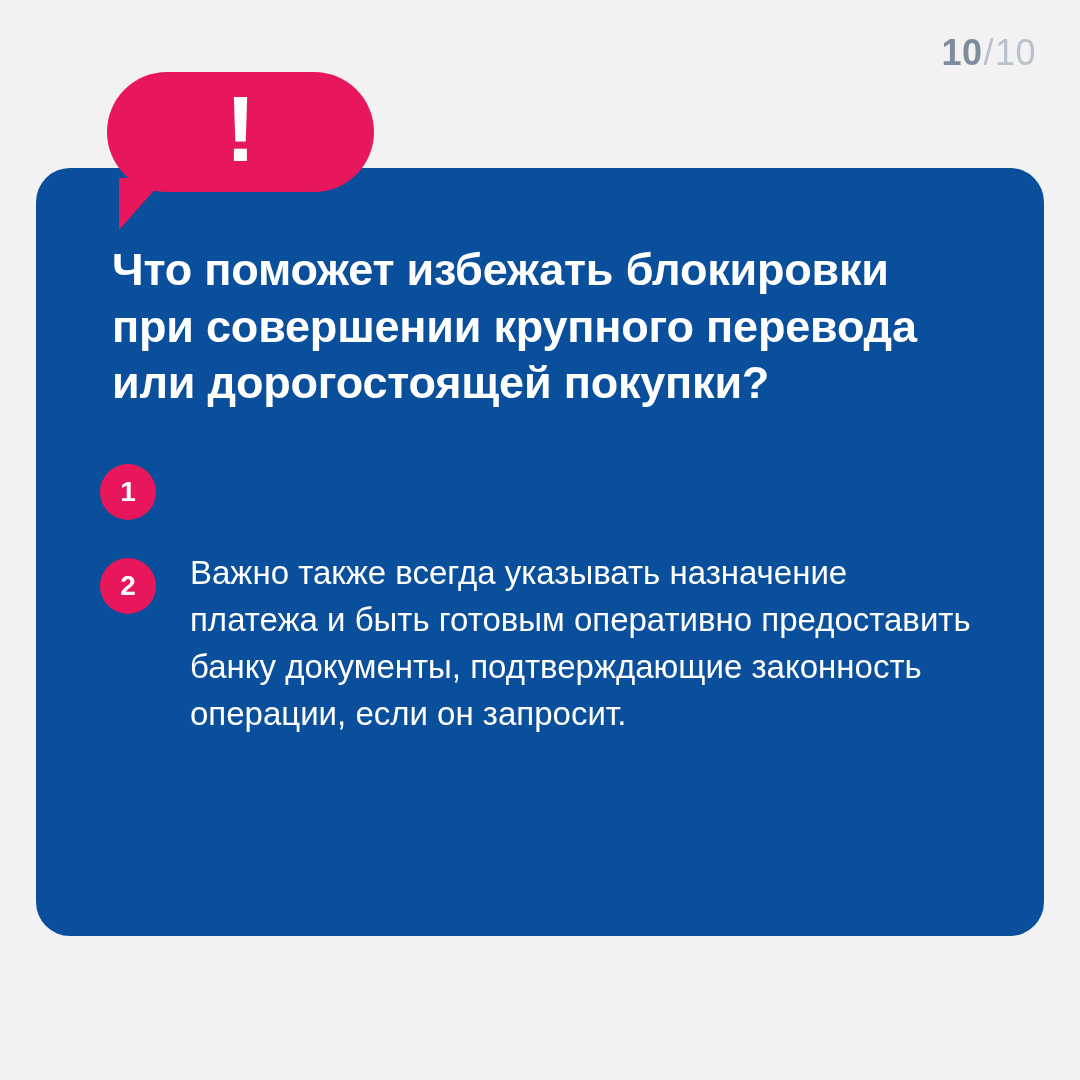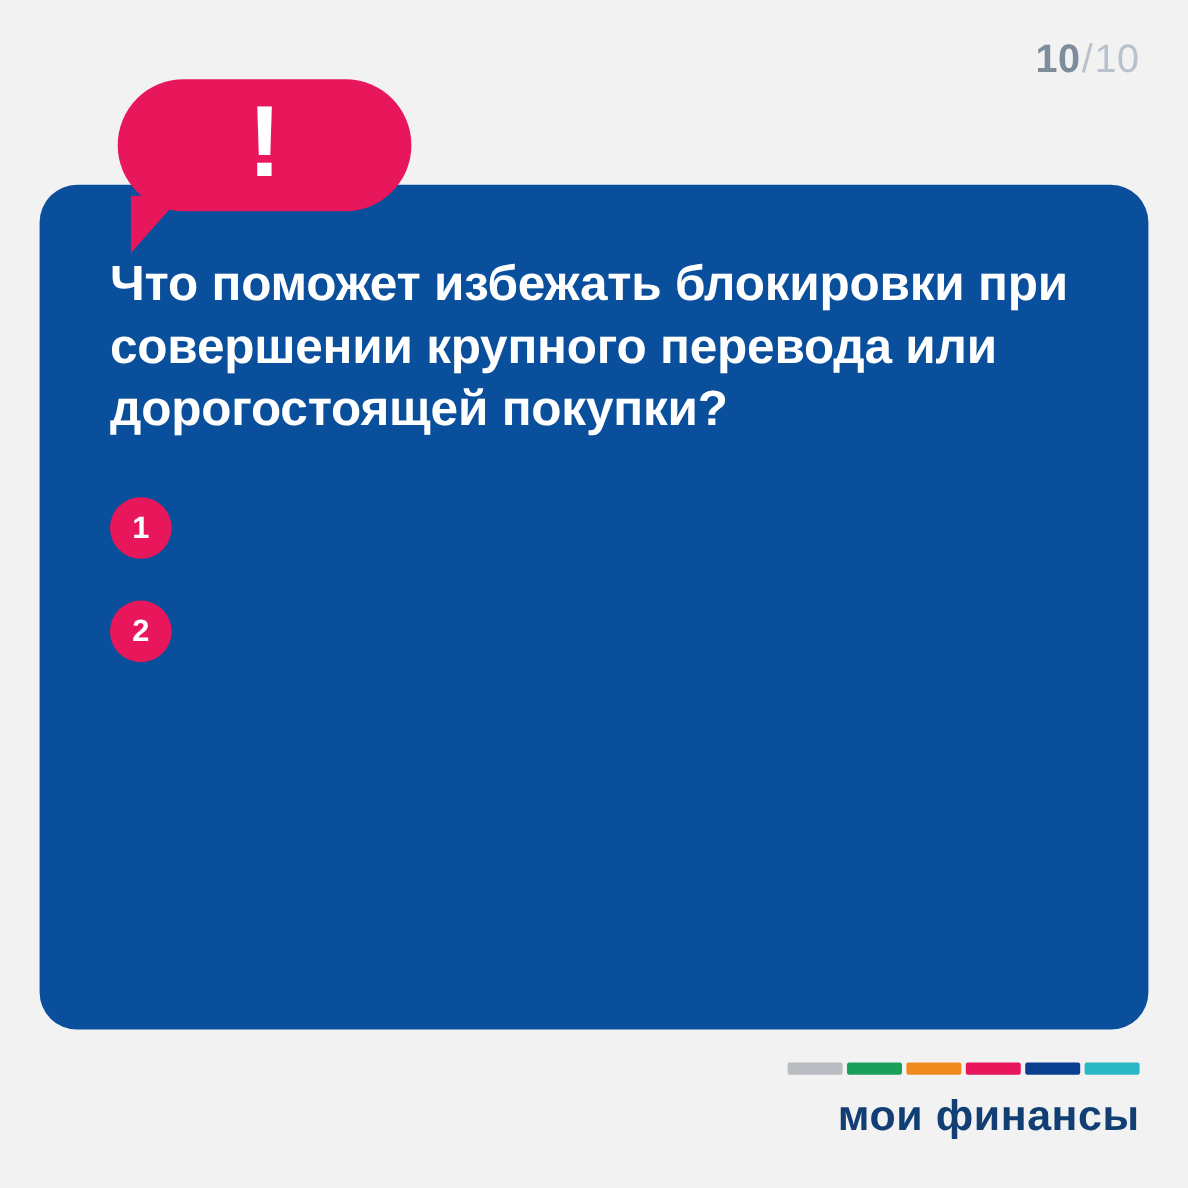--- a/index.html
+++ b/index.html
@@ -100,21 +100,21 @@
     z-index: 4;
   }
 
   
   .heading {
     color: #ffffff;
     font-size: 45px;
     font-weight: 700;
     line-height: 1.26;
     letter-spacing: -0.2px;
-    margin: 0;
+    margin: 12px;
     max-width: 940px;
   }
 
   
   .list {
     margin-top: 44px;
   }
   .list-item {
     display: flex;
     align-items: flex-start;
@@ -191,30 +191,20 @@
     <h1 class="heading">Что поможет избежать блокировки при совершении крупного перевода или дорогостоящей покупки?</h1>
 
     <div class="list">
 
       <div class="list-item">
         <div class="badge">1</div>
       </div>
 
       <div class="list-item">
         <div class="badge">2</div>
+        <div class="item-text">Важно также всегда указывать назначение платежа и быть готовым оперативно предоставить банку документы, подтверждающие законность операции, если он запросит.</div>
       </div>
 
     </div>
   </div>
 
-  <div class="footer">
-    <div class="bars">
-      <span style="background: rgb(185, 188, 192);"></span>
-      <span style="background: rgb(26, 160, 90);"></span>
-      <span style="background: rgb(240, 138, 30);"></span>
-      <span style="background: rgb(232, 22, 91);"></span>
-      <span style="background: rgb(10, 63, 143);"></span>
-      <span style="background: rgb(43, 184, 196);"></span>
-    </div>
-    <div class="brand">мои финансы</div>
-  </div>
 
 </div>
 
 </body></html>

